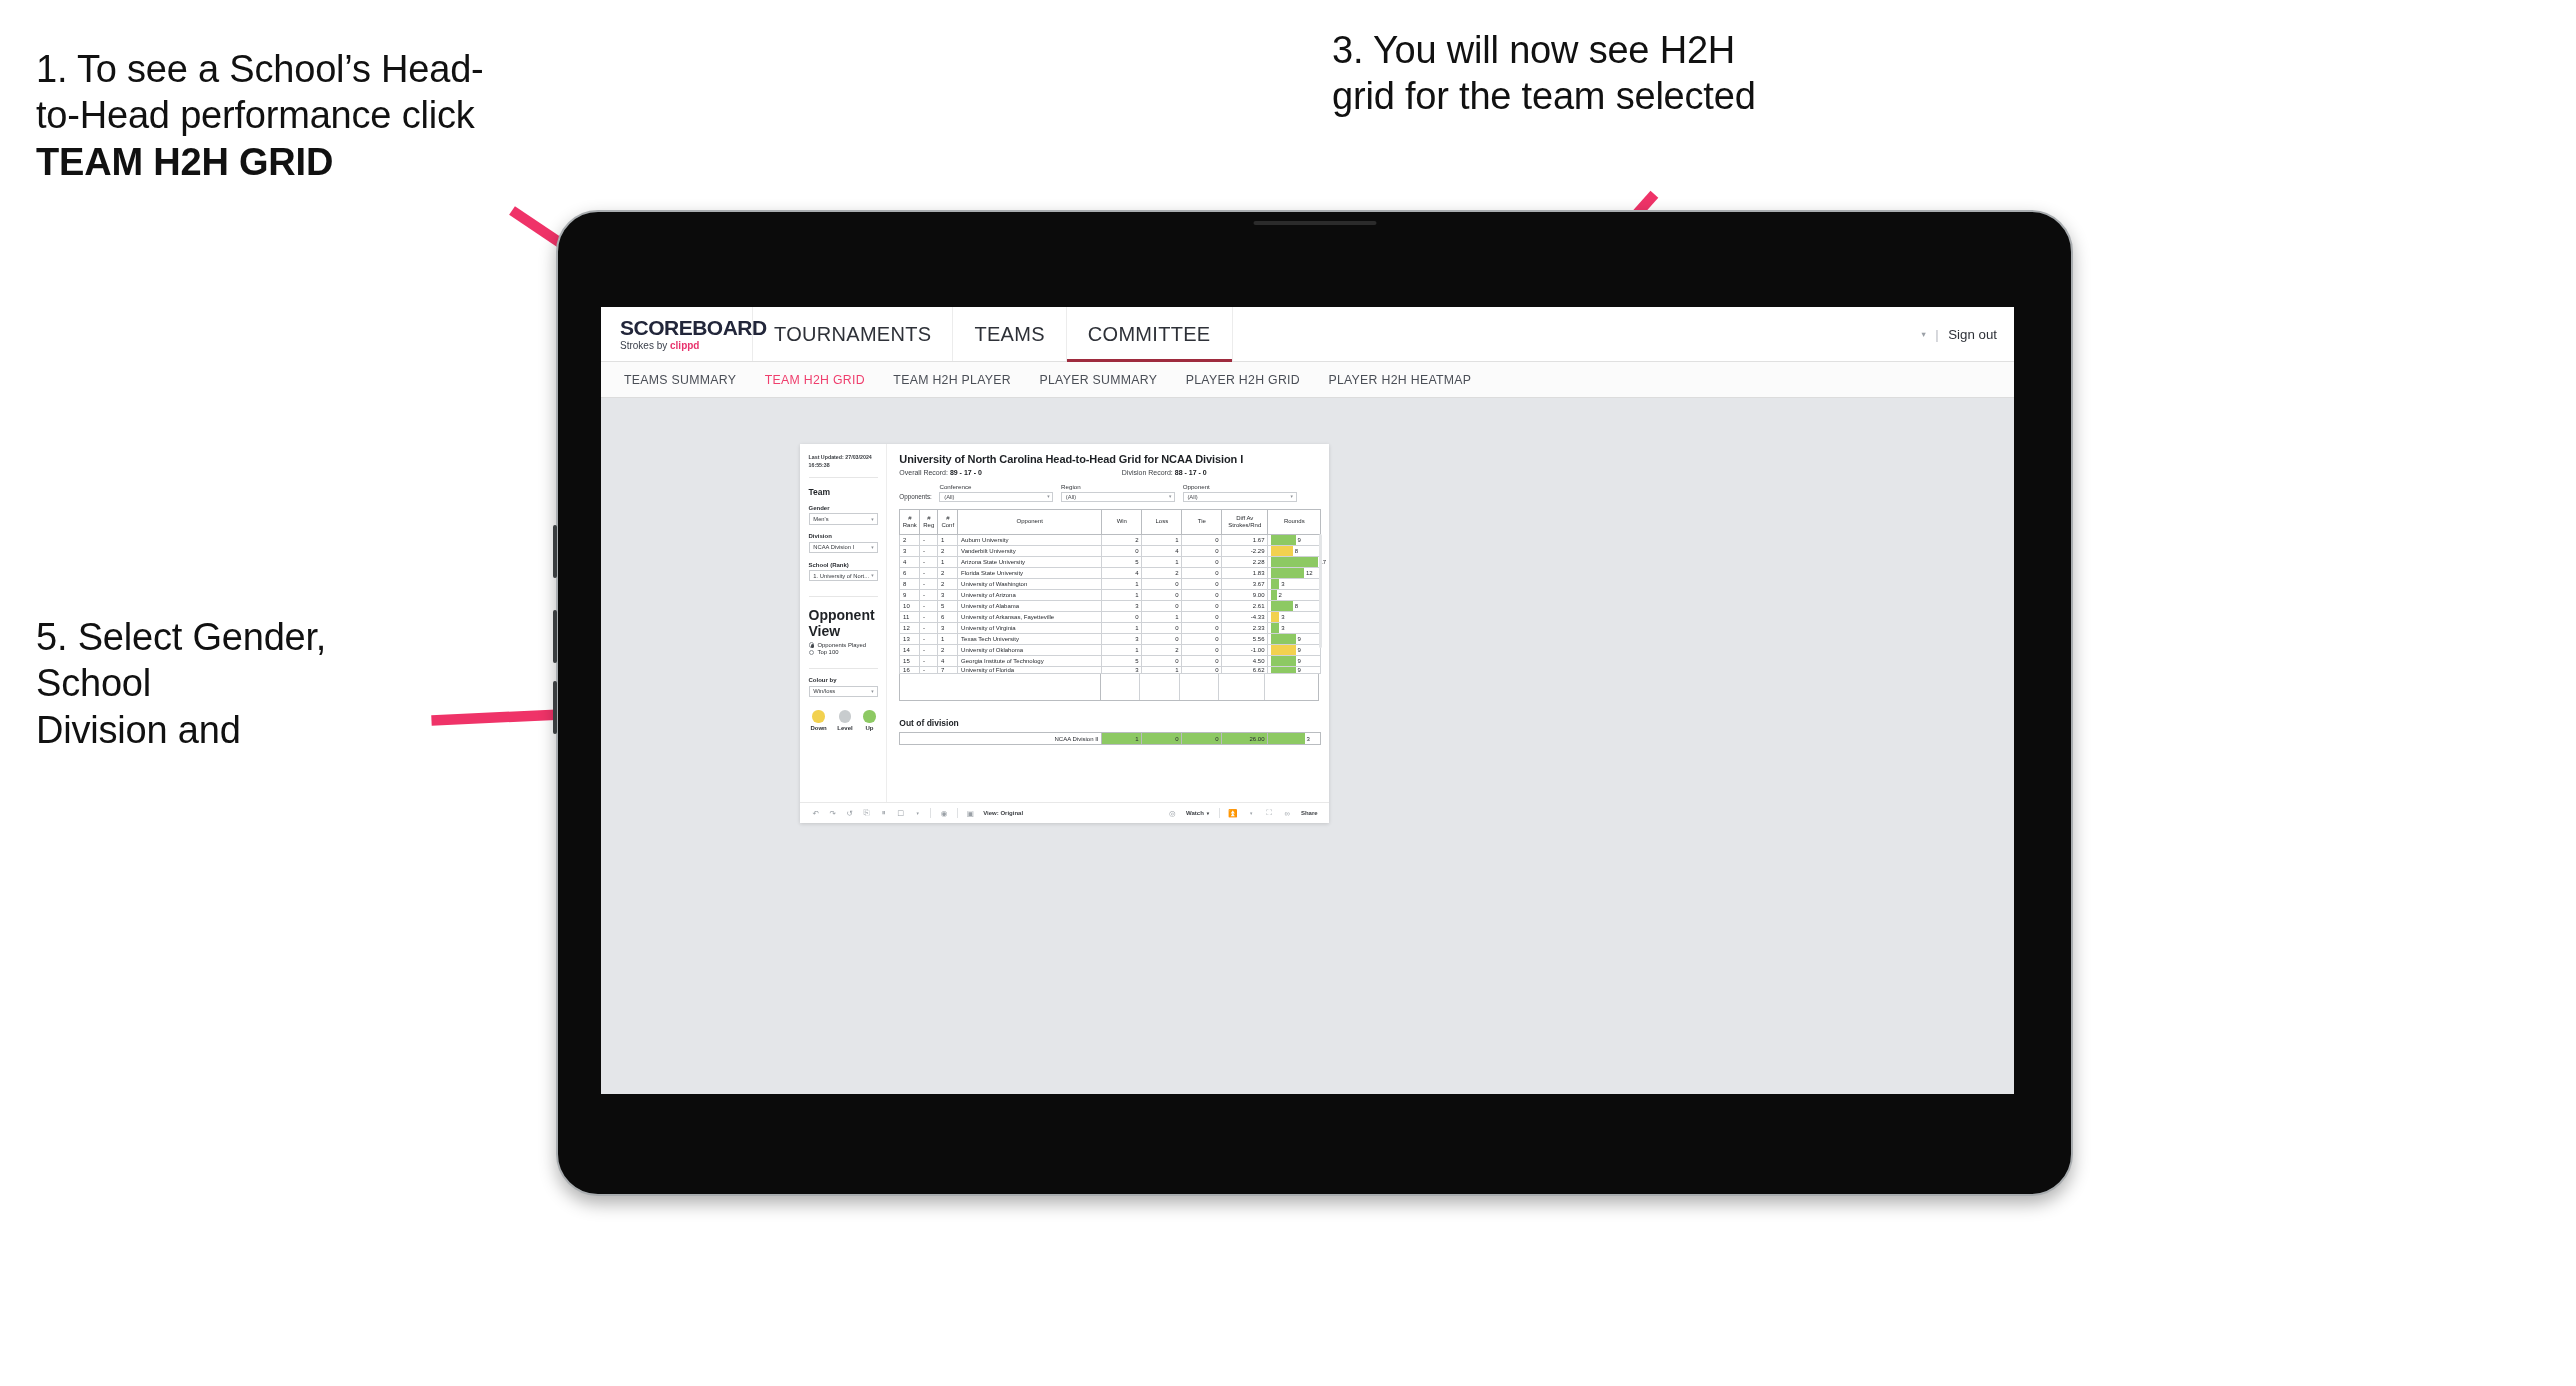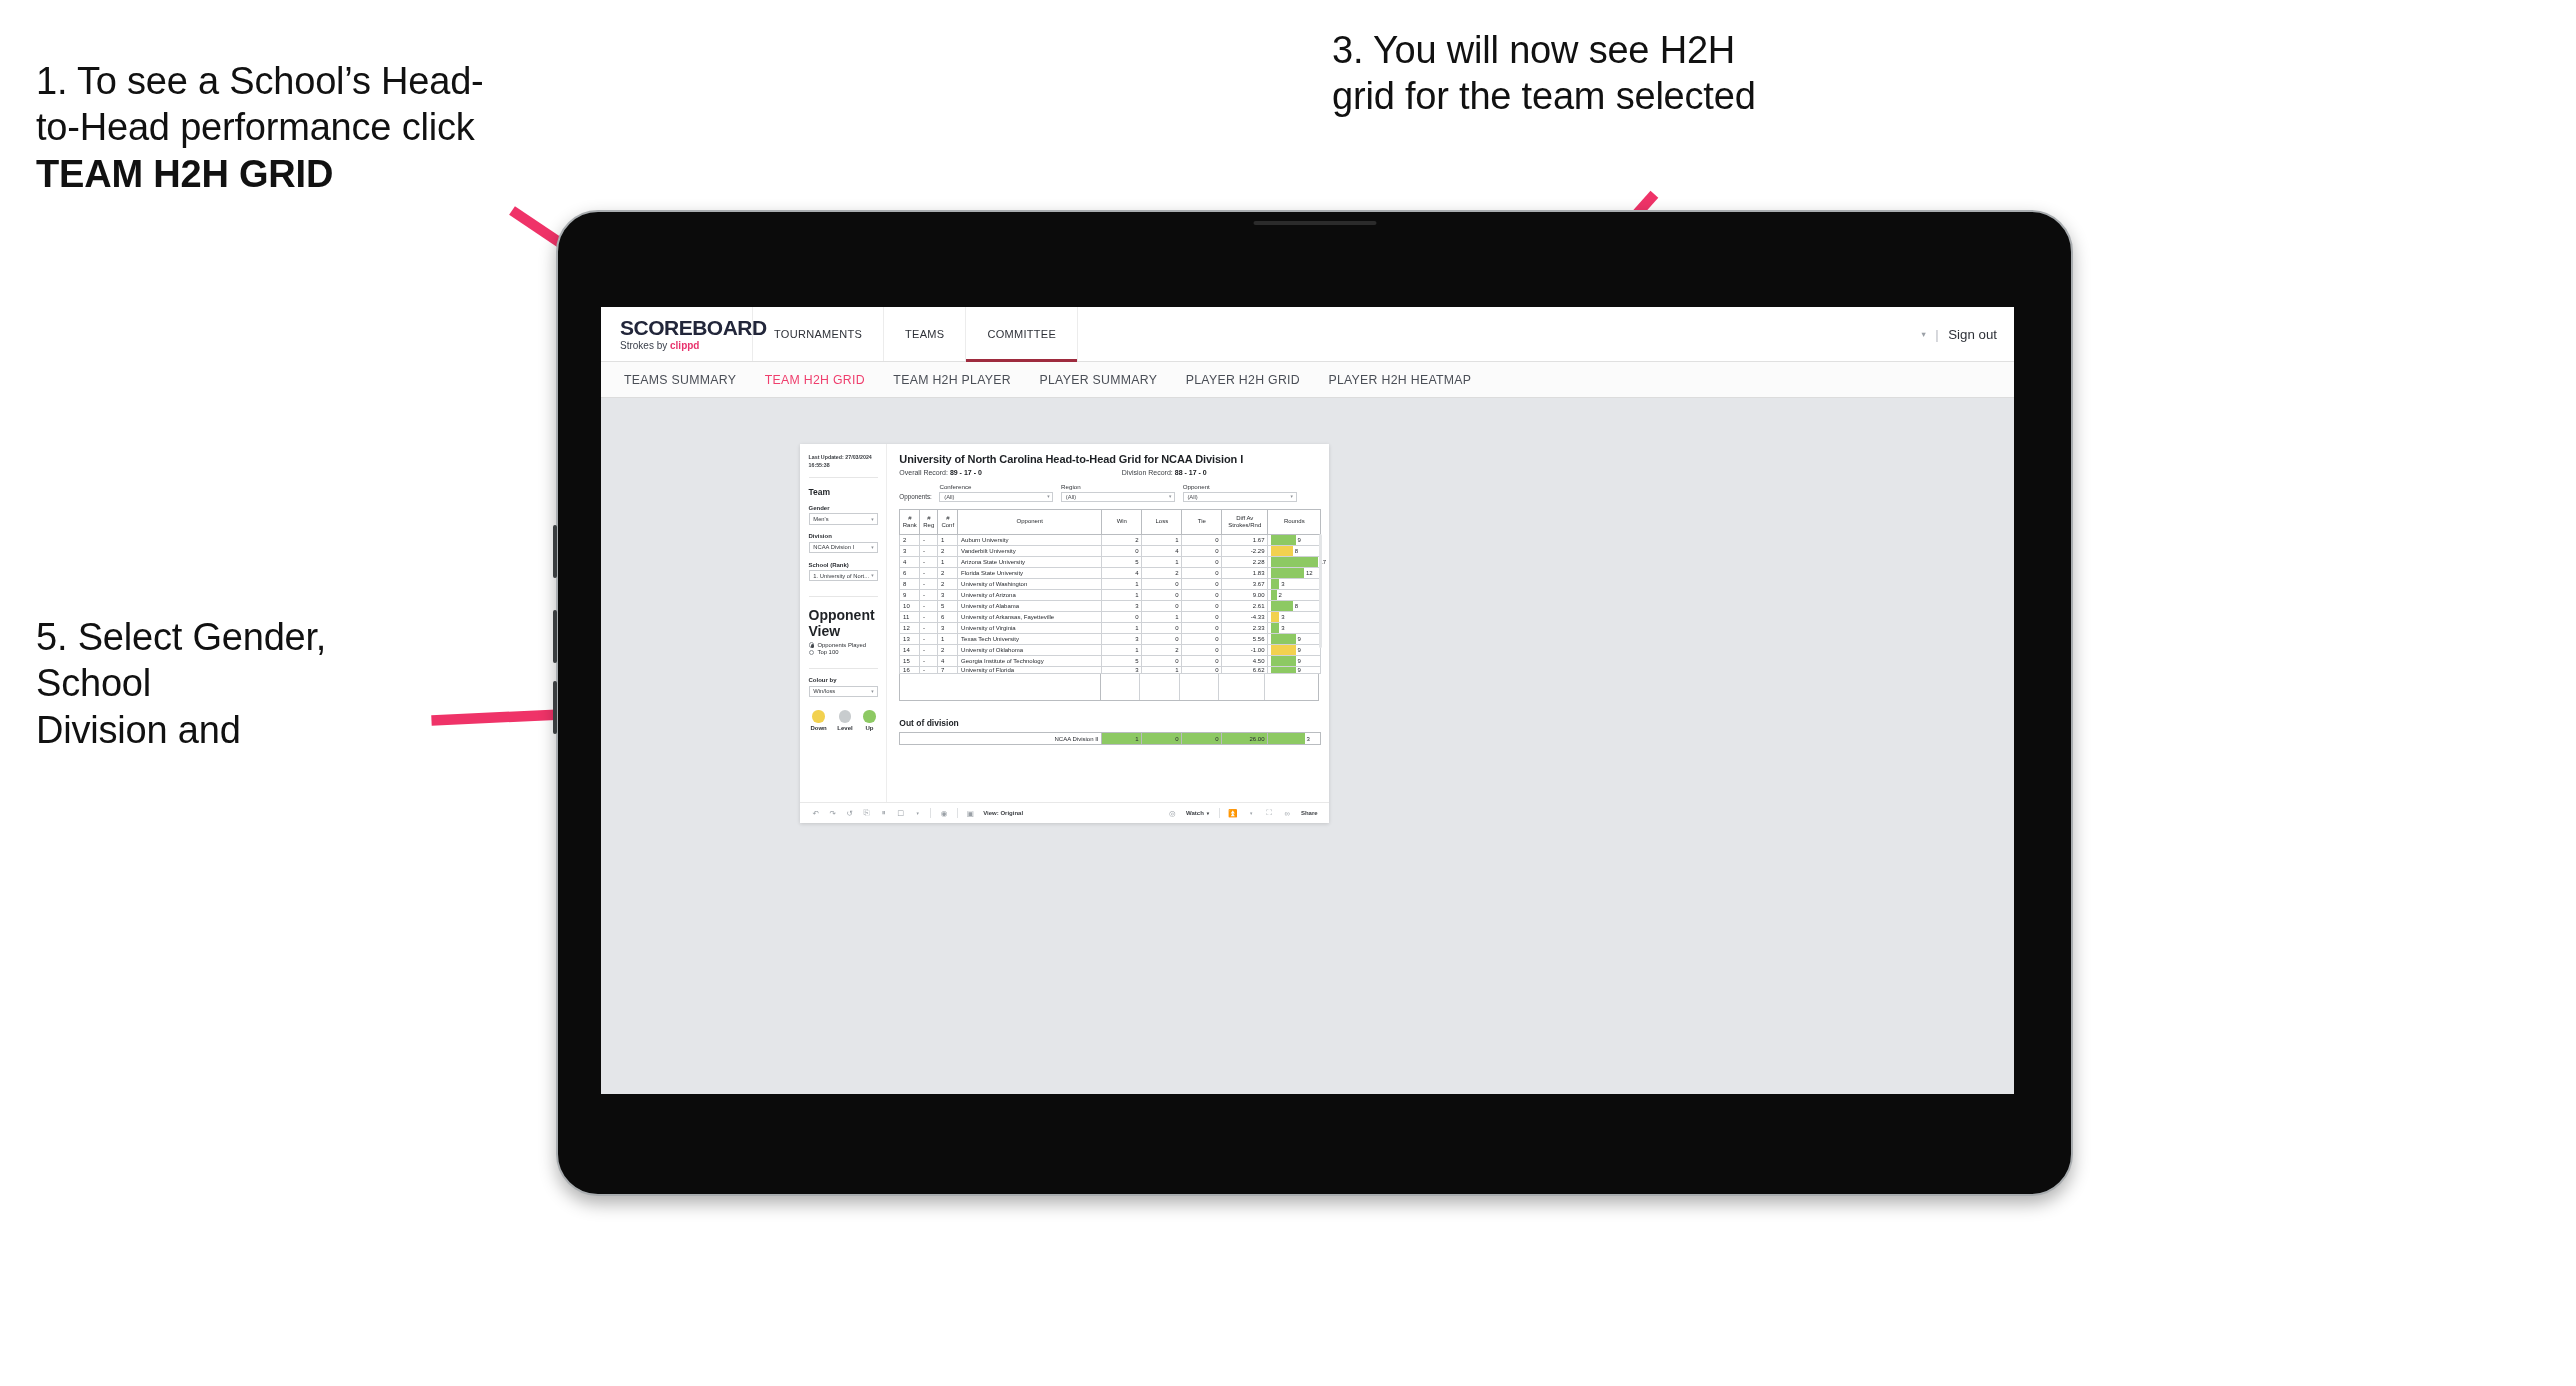--- a/index.html
+++ b/index.html
@@ -9,21 +9,21 @@
   
   .annot {
     position: absolute;
     color: #111111;
     font-size: 38px;
     line-height: 1.22;
     letter-spacing: -0.2px;
     font-family: "Liberation Sans", sans-serif;
   }
   .annot .strong { font-weight: bold; }
-  #annot-1 { left: 36px; top: 46px; width: 758px; margin-top: 12px; }
+  #annot-1 { left: 36px; top: 46px; width: 758px; }
   #annot-2 { left: 36px; top: 614px; width: 512px; }
   #annot-3 { left: 1332px; top: 26.5px; width: 740px; }
 
   .arrow-svg { position: absolute; left: 0; top: 0; width: 2576px; height: 1386px; pointer-events: none; }
 
   
   #tablet {
     position: absolute;
     left: 556px; top: 210px;
     width: 1517px; height: 986px;
@@ -64,21 +64,21 @@
     font-weight: bold; font-size: 21px; letter-spacing: -0.5px;
     color: #22263a; line-height: 1;
   }
   .brand-sub { font-size: 10px; color: #3a3f4a; margin-top: 2.8px; }
   .brand-sub .pink { color: #e8336d; font-weight: bold; }
 
   .topnav { display: flex; align-items: stretch; }
   .topnav-item {
     display: flex; align-items: center;
     padding: 16px 21px;
-    font-size: 11px; color: #2e3138; letter-spacing: 0.3px;
+    font-size: 20px; color: #2e3138; letter-spacing: 0.3px;
     border-right: 0.9px solid #ececec;
     position: relative;
     cursor: pointer;
   }
   .topnav-item.active::after {
     content: ""; position: absolute; left: 0; right: 0; bottom: -0.9px; height: 2.8px; background: #9e2b3e;
   }
   .topbar-right {
     margin-left: auto; display: flex; align-items: center; gap: 9.5px;
     padding-right: 17px; font-size: 13.3px; color: #2e3138;

